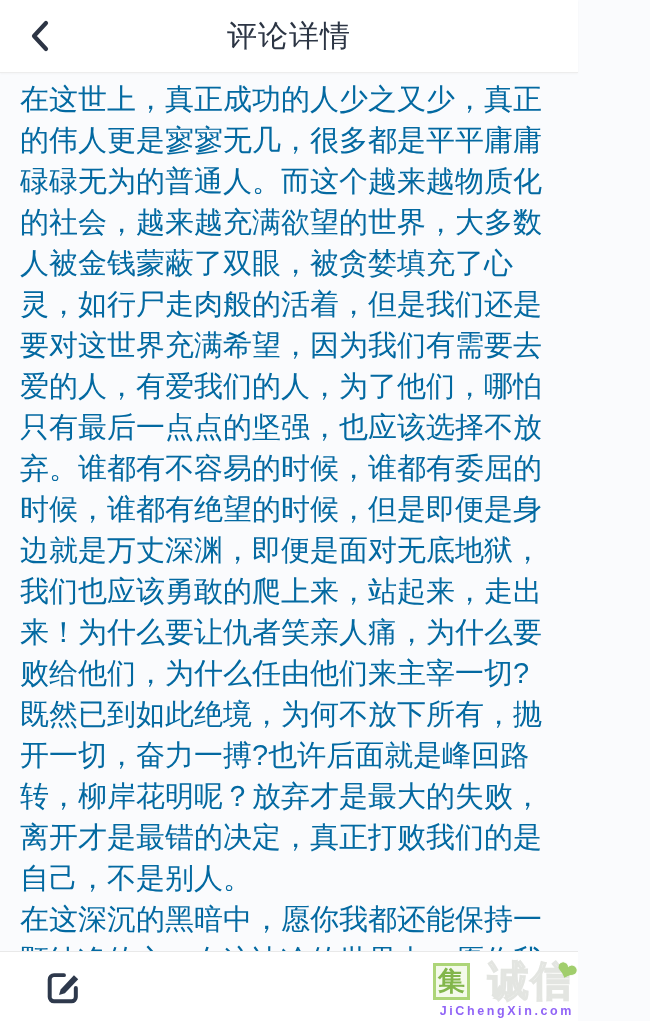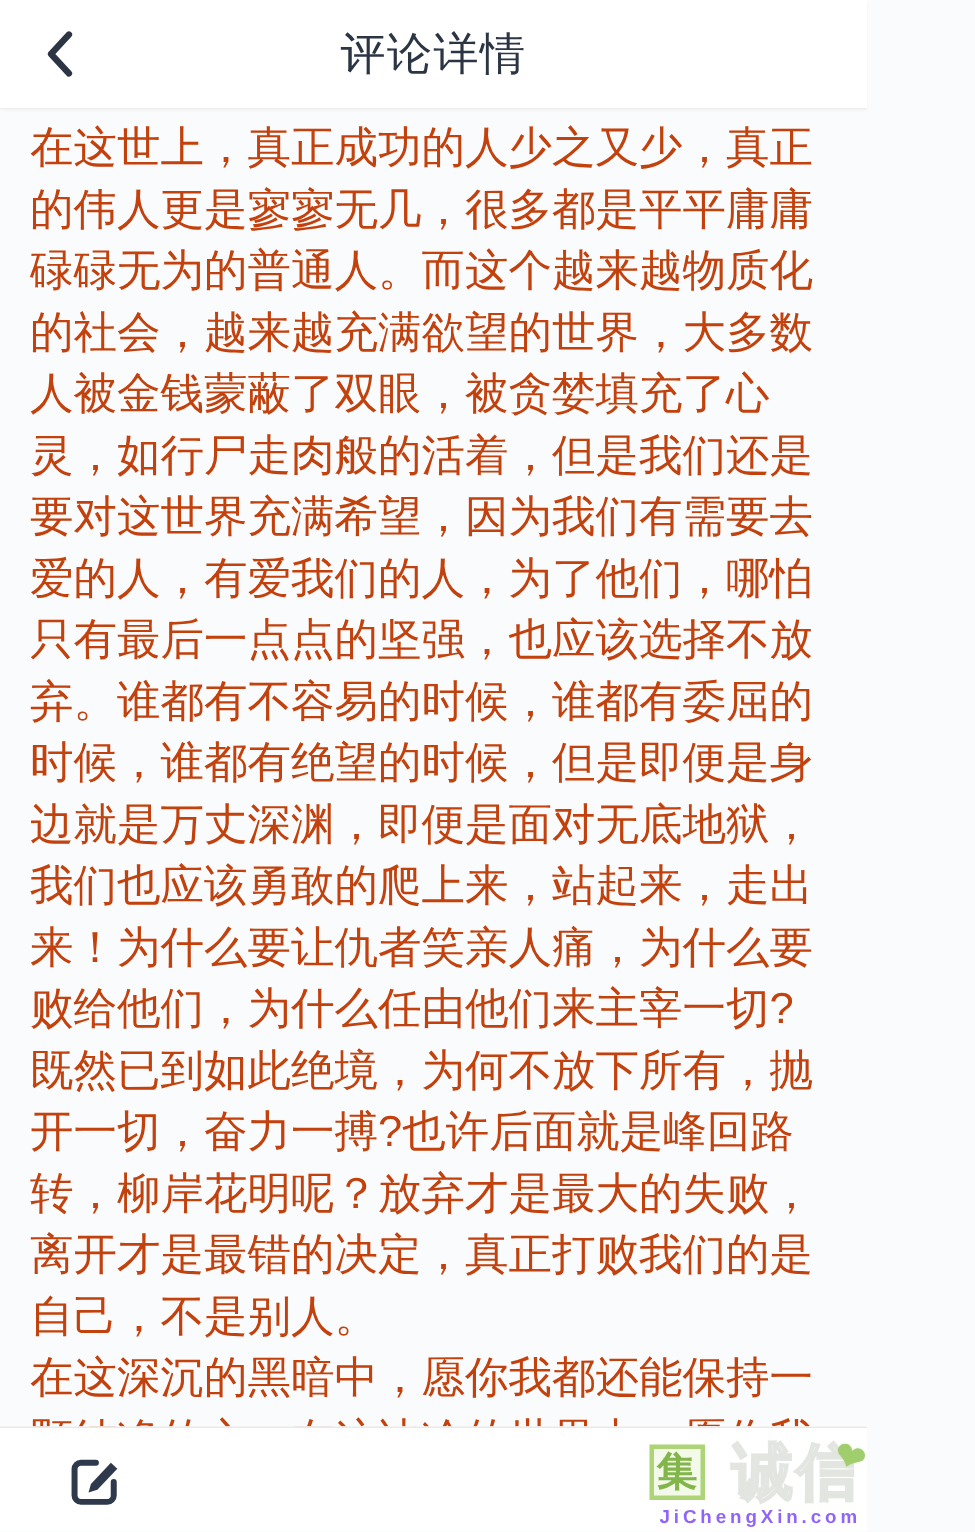--- a/index.html
+++ b/index.html
@@ -28,21 +28,21 @@
   }
   .page-title {
     margin: 0; font-size: 30px; font-weight: 400; color: #2c3544;
     letter-spacing: 1px;
   }
 
   
   .content { flex: 1 1 auto; padding: 6px 20px 0 20px; overflow: hidden; }
   .content p {
     margin: 0; font-size: 29px; line-height: 41px;
-    color: #c2410c; text-align: left;
+    color: #0369a1; text-align: left;
     word-break: break-all;
   }
   .meta-row {
     margin-top: 10px; display: flex; align-items: center;
   }
   .meta { font-size: 21px; color: #9aa1a9; display: flex; align-items: center; }
   .meta .dot { margin: 0 10px; color: #b6bcc2; }
   .reply-btn {
     margin-left: 28px;
     font-size: 21px; color: #8d97a3;

